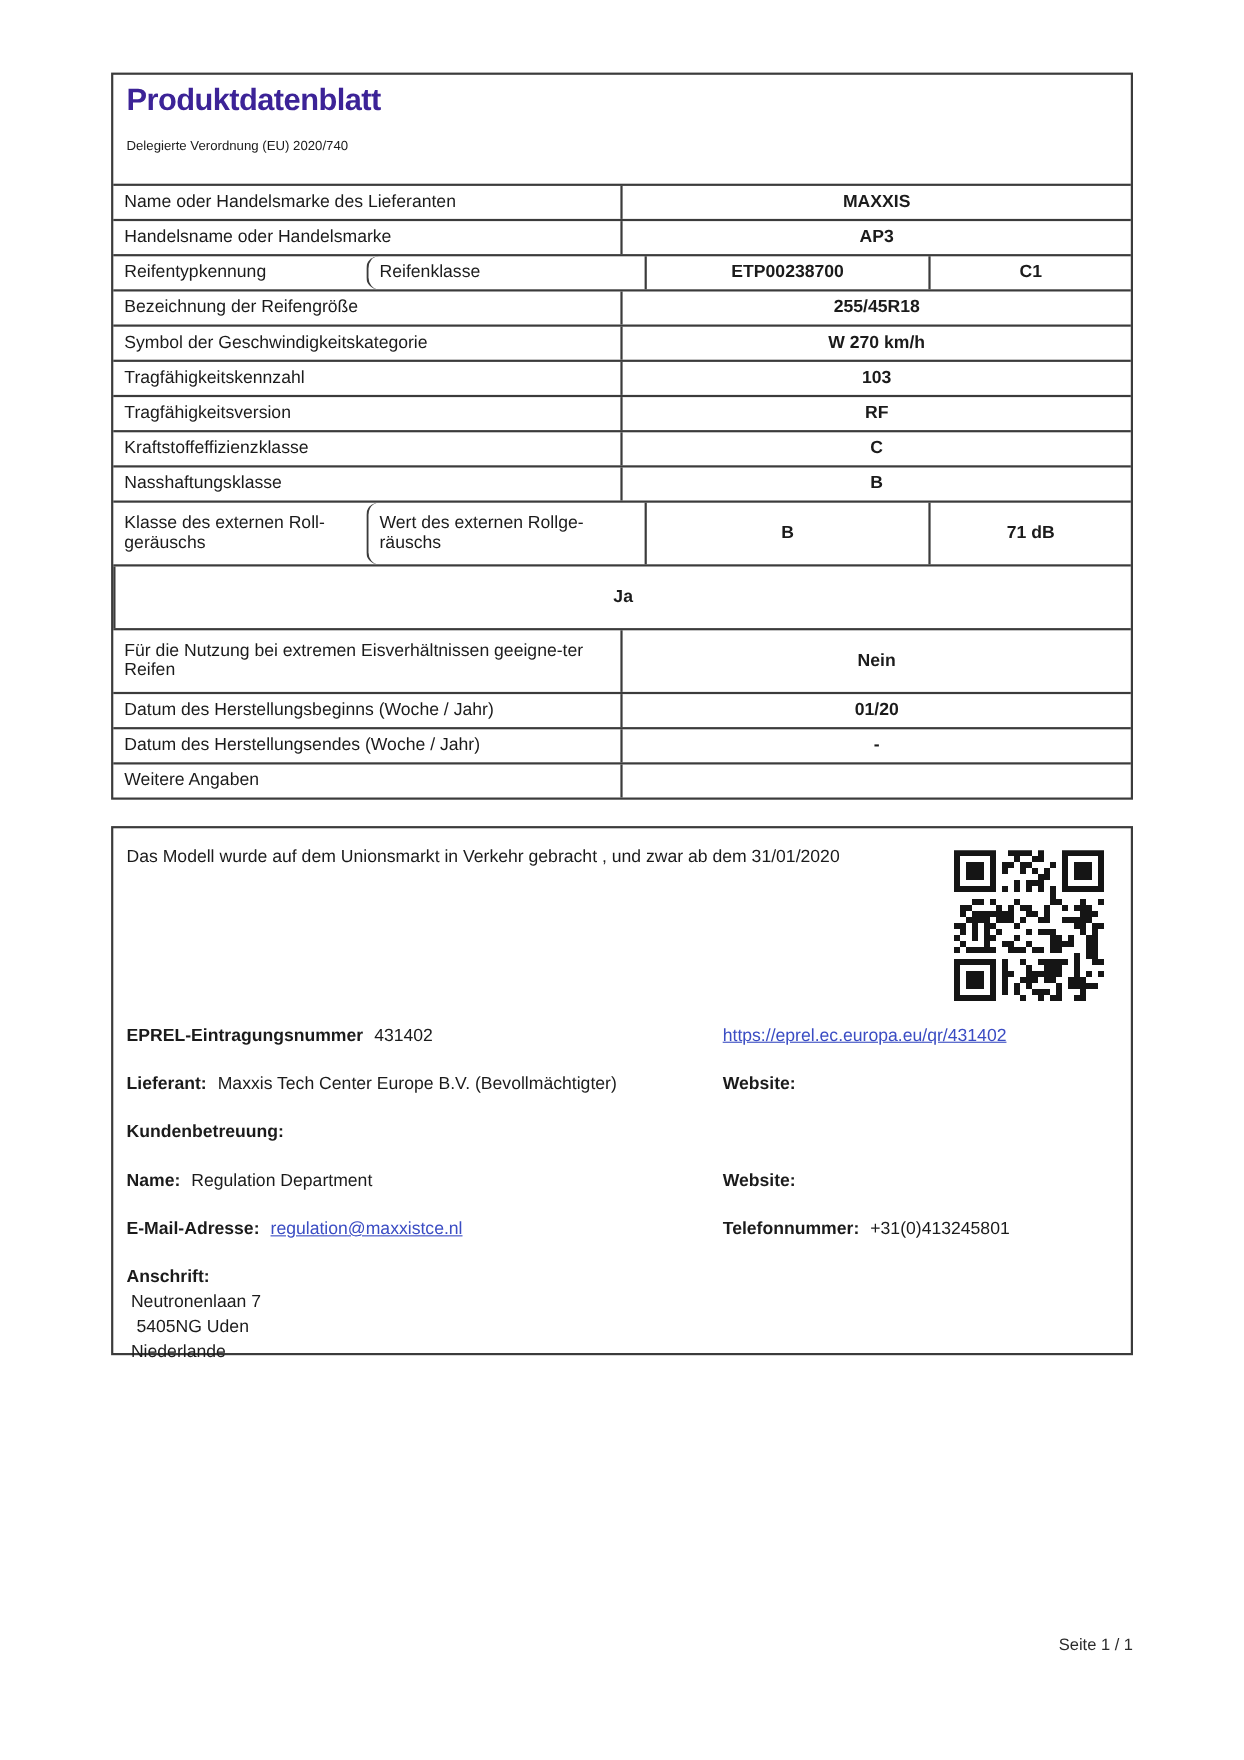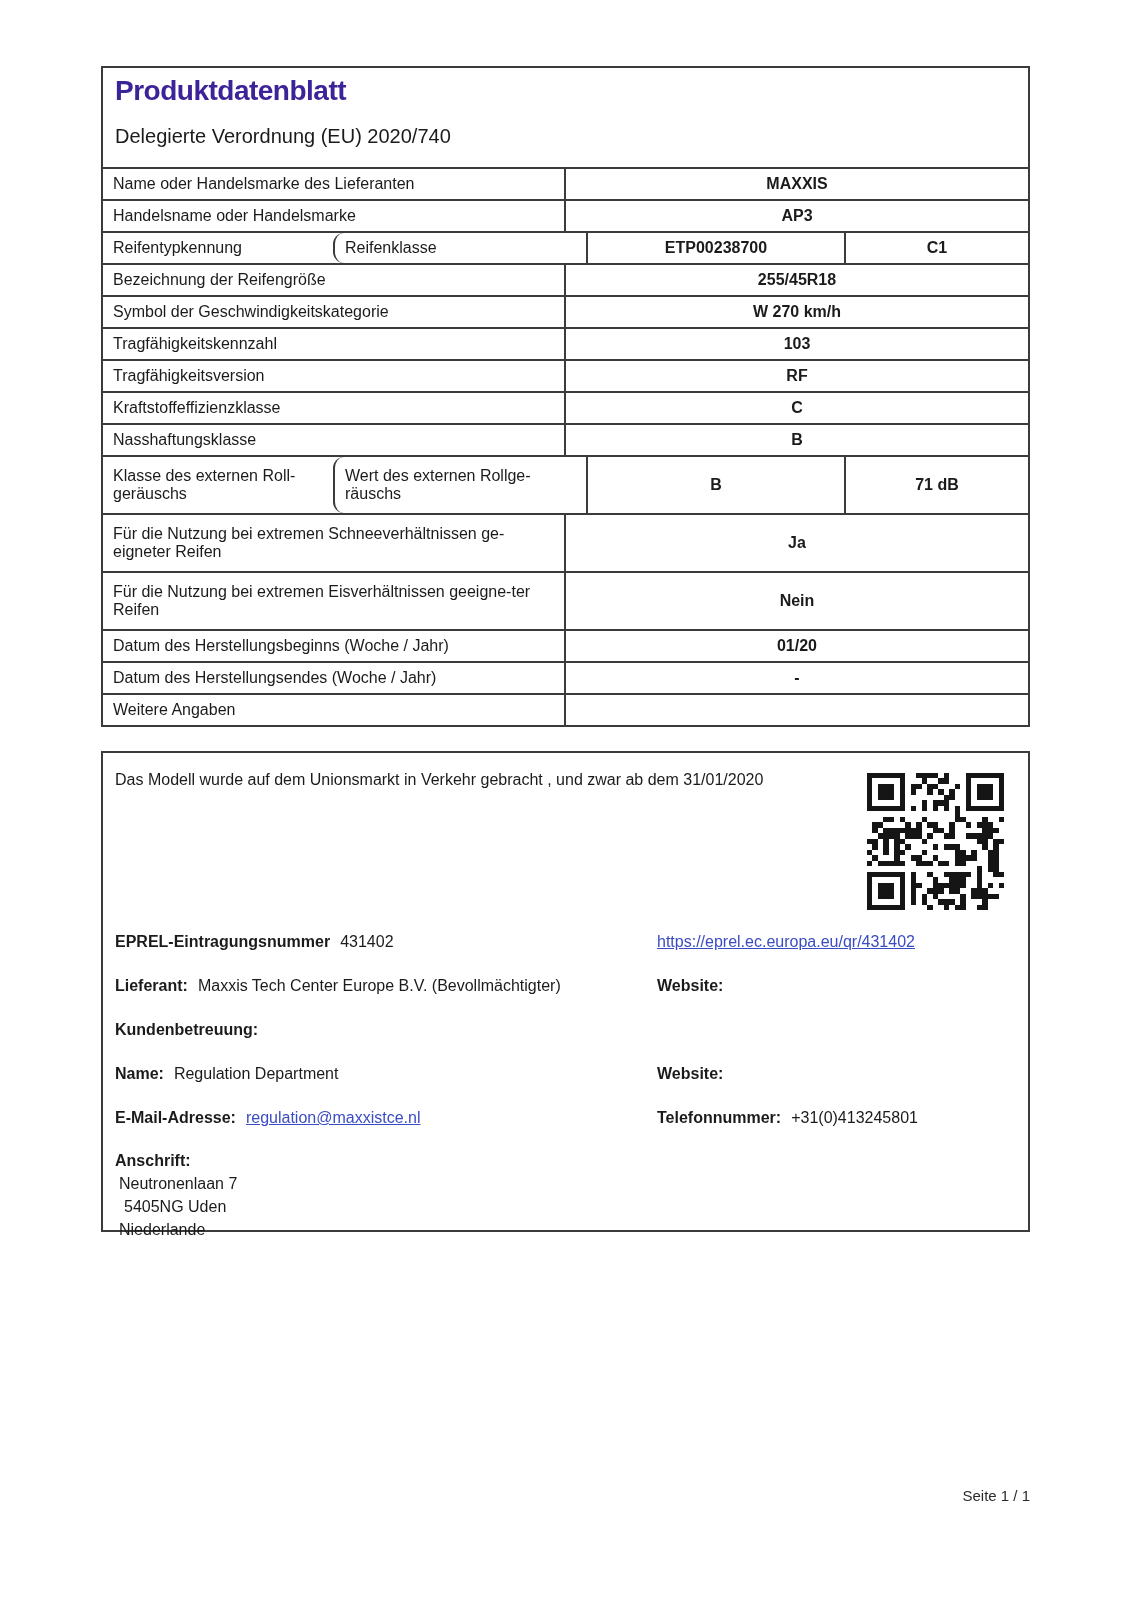--- a/index.html
+++ b/index.html
@@ -15,21 +15,21 @@
     color:var(--text);
     font-family:"Liberation Sans","DejaVu Sans",sans-serif;
     font-size:16px;
   }
   .sheet{position:absolute;left:101px;top:66px;width:929px;}
 
   
   .ptable{border:2px solid var(--border);}
   .thead{height:99px;padding:7px 12px 0 12px;}
   .doc-title{font-size:28px;font-weight:700;color:var(--title);letter-spacing:-.5px;}
-  .doc-subtitle{margin-top:18px;font-size:20px;}
+  .doc-subtitle{margin-top:18px;font-size:12px;}
   .trow{display:flex;border-top:2px solid var(--border);min-height:32px;align-items:stretch;}
   .trow.tall{min-height:58px;}
   .c{display:flex;align-items:center;padding:3px 10px;}
   .label{width:461px;}
   .value{flex:1;justify-content:center;text-align:center;font-weight:700;border-left:2px solid var(--border);}
   .q1{width:230px;}
   .q2{width:253px;border-left:2px solid var(--border);border-radius:11px;}
   .qv1{flex:none;width:258px;}
   .qv2{flex:1;}
 
@@ -109,21 +109,20 @@
     </div>
 
     <div class="trow tall">
       <div class="c label q1">Klasse des externen Roll-geräuschs</div>
       <div class="c label q2">Wert des externen Rollge-räuschs</div>
       <div class="c value qv1">B</div>
       <div class="c value qv2">71 dB</div>
     </div>
 
     <div class="trow tall">
-      <div class="c label">Für die Nutzung bei extremen Schneeverhältnissen ge-eigneter Reifen</div>
       <div class="c value">Ja</div>
     </div>
 
     <div class="trow tall">
       <div class="c label">Für die Nutzung bei extremen Eisverhältnissen geeigne-ter Reifen</div>
       <div class="c value">Nein</div>
     </div>
 
     <div class="trow">
       <div class="c label">Datum des Herstellungsbeginns (Woche / Jahr)</div>

